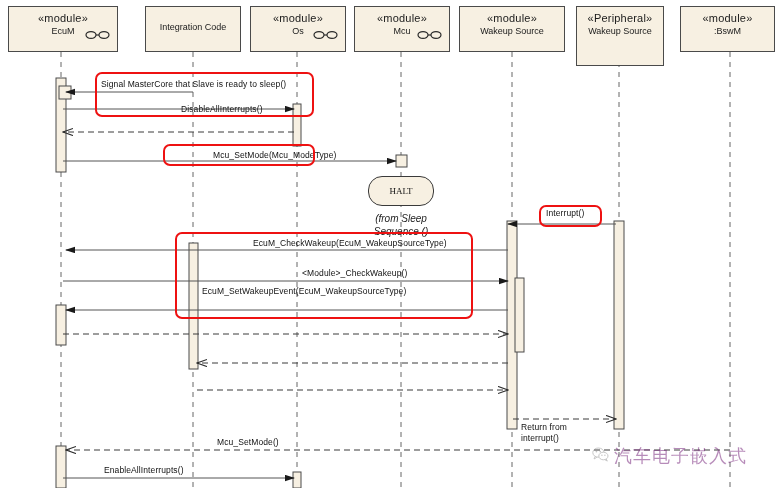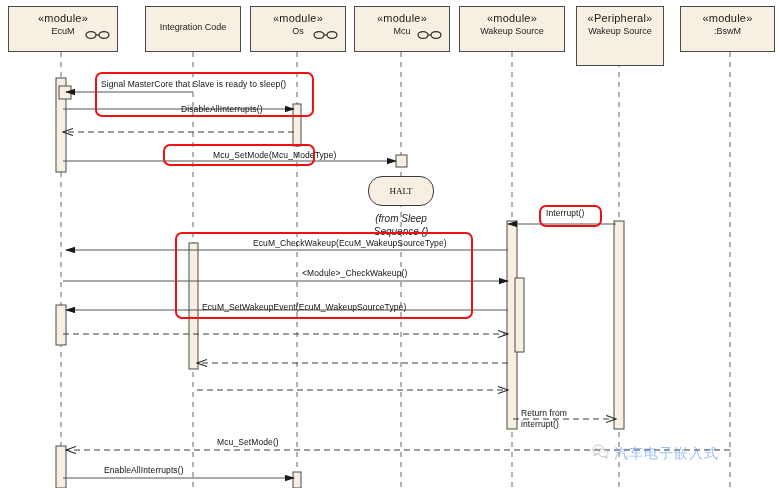--- a/index.html
+++ b/index.html
@@ -52,20 +52,21 @@
   .msg-label {
     position: absolute;
     font-size: 8.5px;
     color: #111111;
     white-space: nowrap;
     letter-spacing: 0.1px;
   }
   .msg-label.two-line {
     white-space: normal;
     line-height: 1.25;
+    margin-top: 14px;
   }
   .halt-box {
     position: absolute;
     box-sizing: border-box;
     background: #F7F0E2;
     border: 1px solid #3a3a3a;
     border-radius: 14px;
     font-size: 9px;
     color: #111;
     text-align: center;
@@ -89,22 +90,22 @@
     pointer-events: none;
   }
   .watermark {
     position: absolute;
     display: flex;
     align-items: center;
     gap: 5px;
     opacity: 0.5;
   }
   .wm-text {
-    font-size: 14px;
-    color: #3b82f6;
+    font-size: 18px;
+    color: #701a75;
     letter-spacing: 1px;
     font-family: "DejaVu Sans", sans-serif;
   }
 </style>
 </head>
 <body>
 
 <div id="diagram-root">
 
   <svg class="canvas" id="svg-layer" viewBox="0 0 780 488" xmlns="http://www.w3.org/2000/svg">
@@ -204,21 +205,21 @@
       </div>
     </div>
 
   <div id="labels-layer">
       <div class="msg-label" style="left: 101px; top: 79px;">Signal MasterCore that Slave is ready to sleep()</div>
       <div class="msg-label" style="left: 161px; top: 104px; padding-left: 20px;">DisableAllInterrupts()</div>
       <div class="msg-label" style="left: 168px; top: 150px; padding-left: 45px;">Mcu_SetMode(Mcu_ModeType)</div>
       <div class="msg-label" style="left: 546px; top: 208px;">Interrupt()</div>
       <div class="msg-label" style="left: 253px; top: 238px;">EcuM_CheckWakeup(EcuM_WakeupSourceType)</div>
       <div class="msg-label" style="left: 302px; top: 268px;">&lt;Module&gt;_CheckWakeup()</div>
-      <div class="msg-label" style="left: 186px; top: 302px; padding-left: 16px;">EcuM_SetWakeupEvent(EcuM_WakeupSourceType)</div>
+      <div class="msg-label" style="left: 186px; top: 286px; padding-left: 16px;">EcuM_SetWakeupEvent(EcuM_WakeupSourceType)</div>
       <div class="msg-label two-line" style="left: 521px; top: 408px; width: 58px;">Return from
 interrupt()</div>
       <div class="msg-label" style="left: 197px; top: 437px; margin-left: 20px;">Mcu_SetMode()</div>
       <div class="msg-label" style="left: 104px; top: 465px;">EnableAllInterrupts()</div>
     </div>
 
   <div class="halt-box" id="halt-box" style="left: 368px; top: 176px; width: 66px; height: 30px; font-family: Liberation Serif, serif;">
     <span>HALT</span>
   </div>
   <div class="halt-sub" id="halt-sub" style="left: 356px; top: 212px;">

